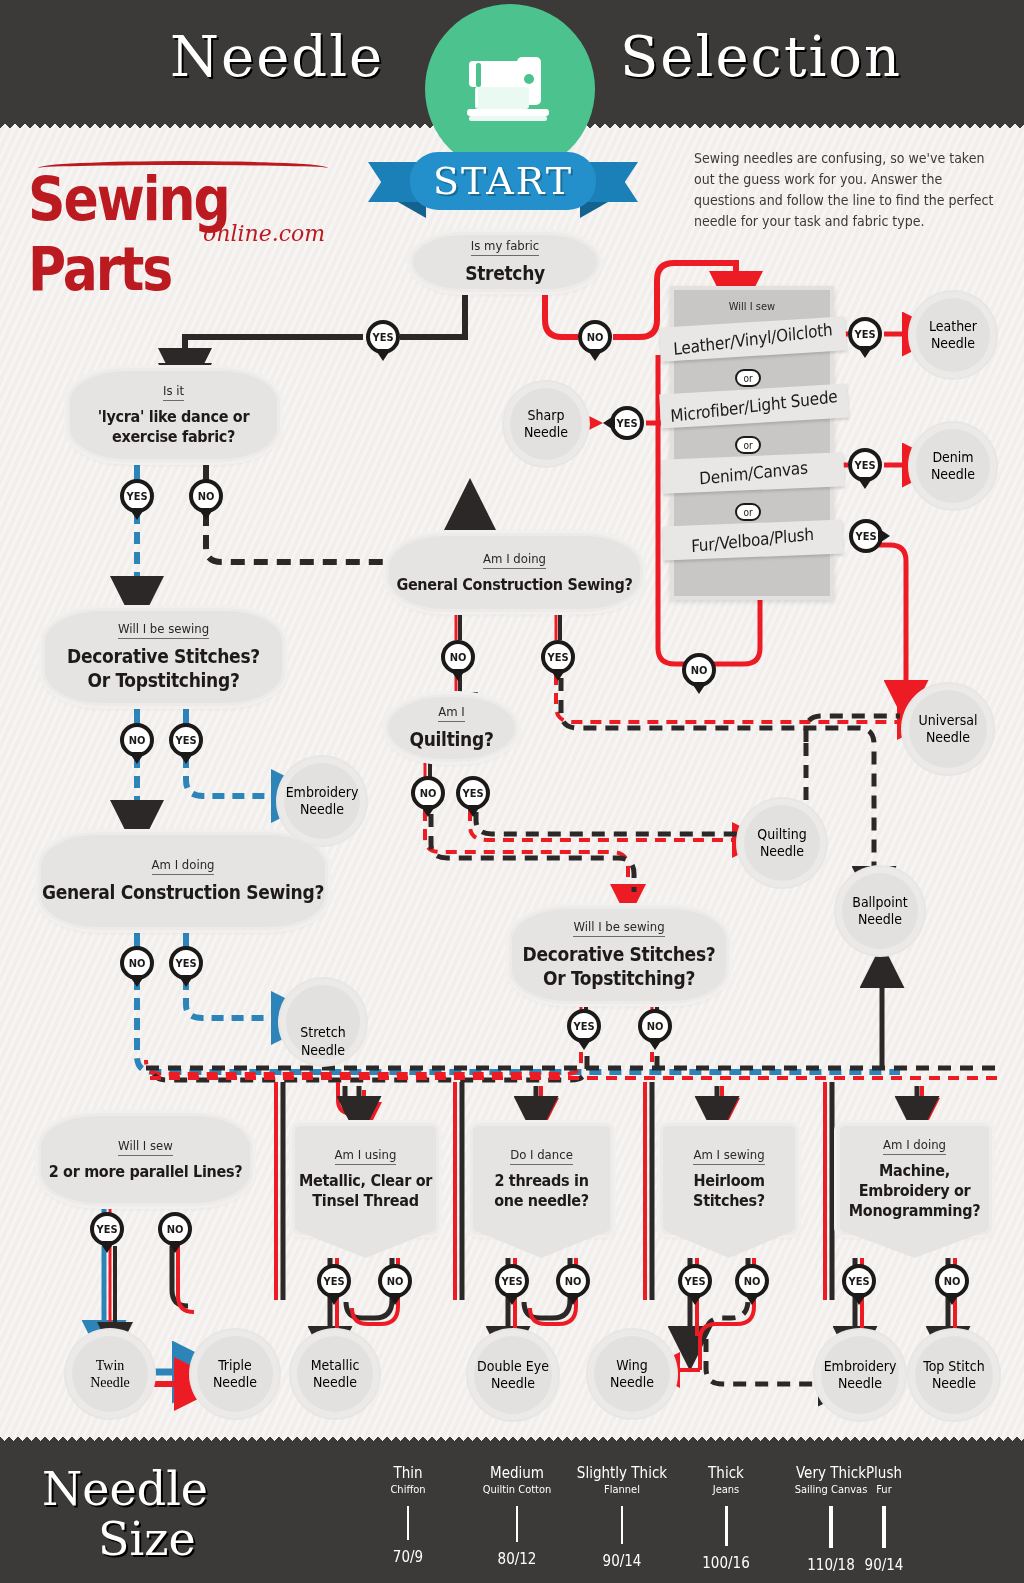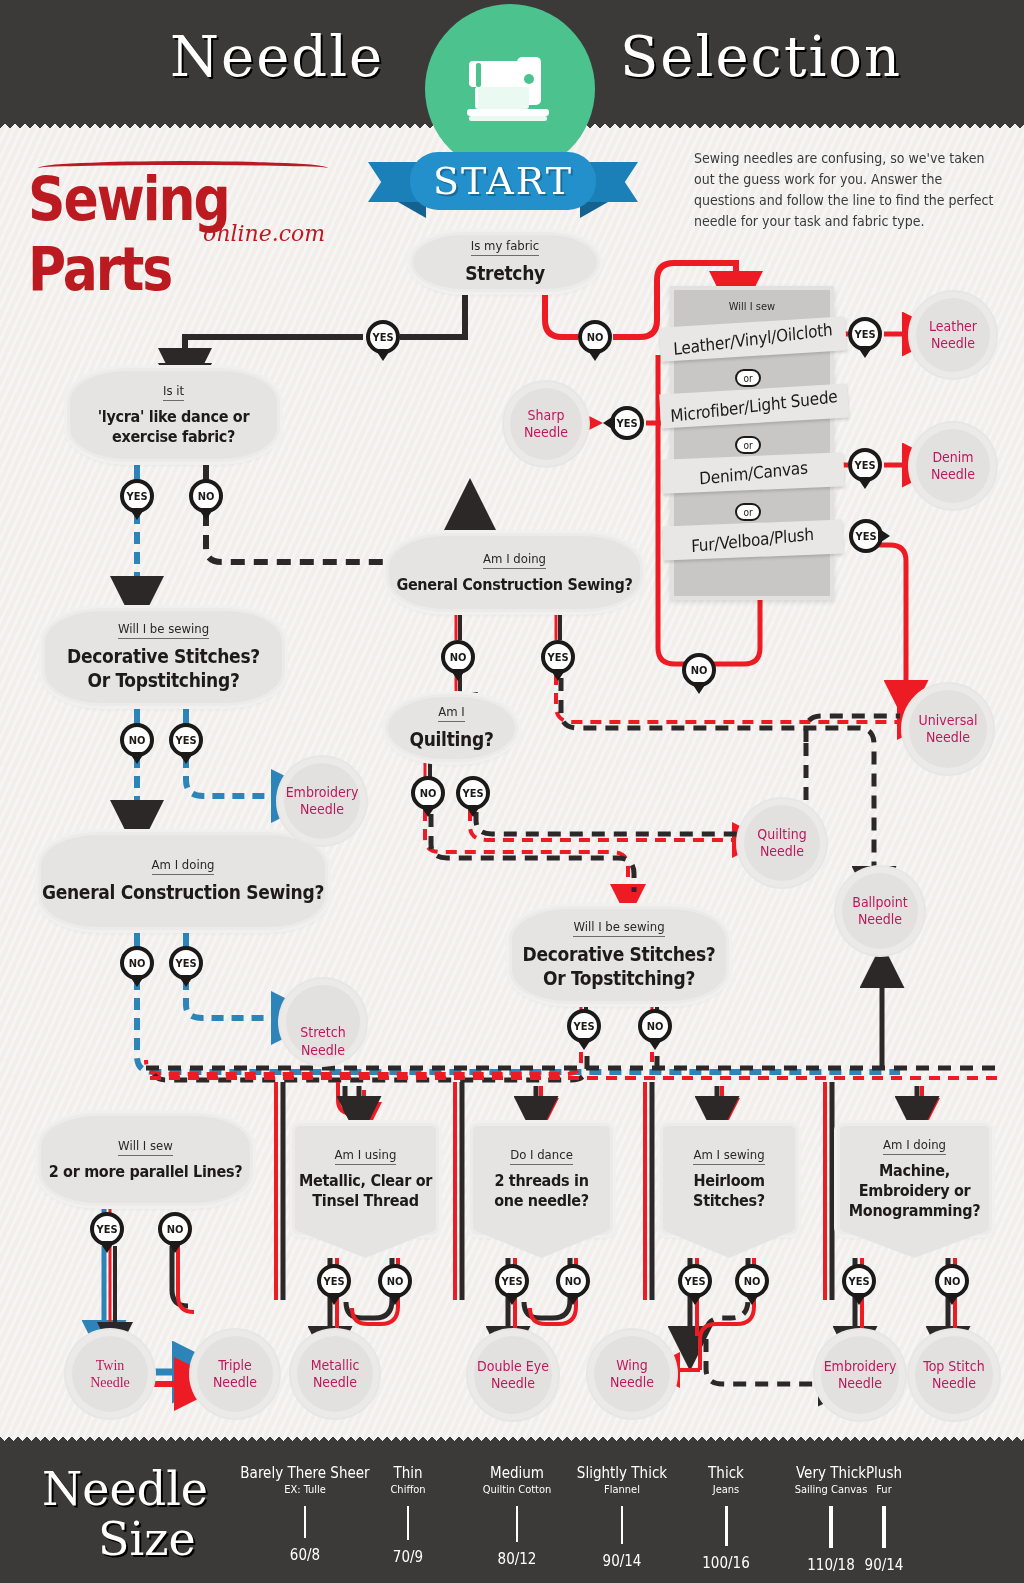--- a/index.html
+++ b/index.html
@@ -123,21 +123,21 @@
   }
   .q-main.sm { font-size:16px; }
 
   
   .badge {
     border-radius:50%;
     background:#e3e1df;
     box-shadow:0 0 0 6px #eceae8, 0 0 0 8px #e8e6e4;
     display:flex; align-items:center; justify-content:center; text-align:center;
     font-family:"DejaVu Sans Condensed","DejaVu Sans", sans-serif;
-    font-size:14px; line-height:1.25; color:#be185d;
+    font-size:14px; line-height:1.25; color:#000000;
   }
 
   
   .pin {
     position:absolute; width:34px; height:34px; border-radius:50%;
     background:#fff; border:4px solid #1c1a19;
     display:flex; align-items:center; justify-content:center;
     font-family:"DejaVu Sans Condensed","DejaVu Sans", sans-serif;
     font-size:11px; font-weight:bold; color:#1c1a19; z-index:40;
   }
@@ -647,26 +647,20 @@
     </div>
   <div class="pin" style="left:935px; top:1264px;">
       <span>NO</span>
     </div>
 
   <div class="footer">
     <div class="zigtop"></div>
     <div class="ftitle a">Needle</div>
     <div class="ftitle b">Size</div>
 
-    <div class="sizecol" style="left:240px; width:130px;">
-      <div class="lab">Barely There Sheer</div>
-      <div class="ex">EX: Tulle</div>
-      <div class="tick" style="height:32px;"></div>
-      <div class="val">60/8</div>
-    </div>
     <div class="sizecol" style="left:375px; width:66px;">
       <div class="lab">Thin</div>
       <div class="ex">Chiffon</div>
       <div class="tick" style="height:34px;"></div>
       <div class="val">70/9</div>
     </div>
     <div class="sizecol" style="left:459px; width:116px;">
       <div class="lab">Medium</div>
       <div class="ex">Quiltin Cotton</div>
       <div class="tick" style="height:36px;"></div>

